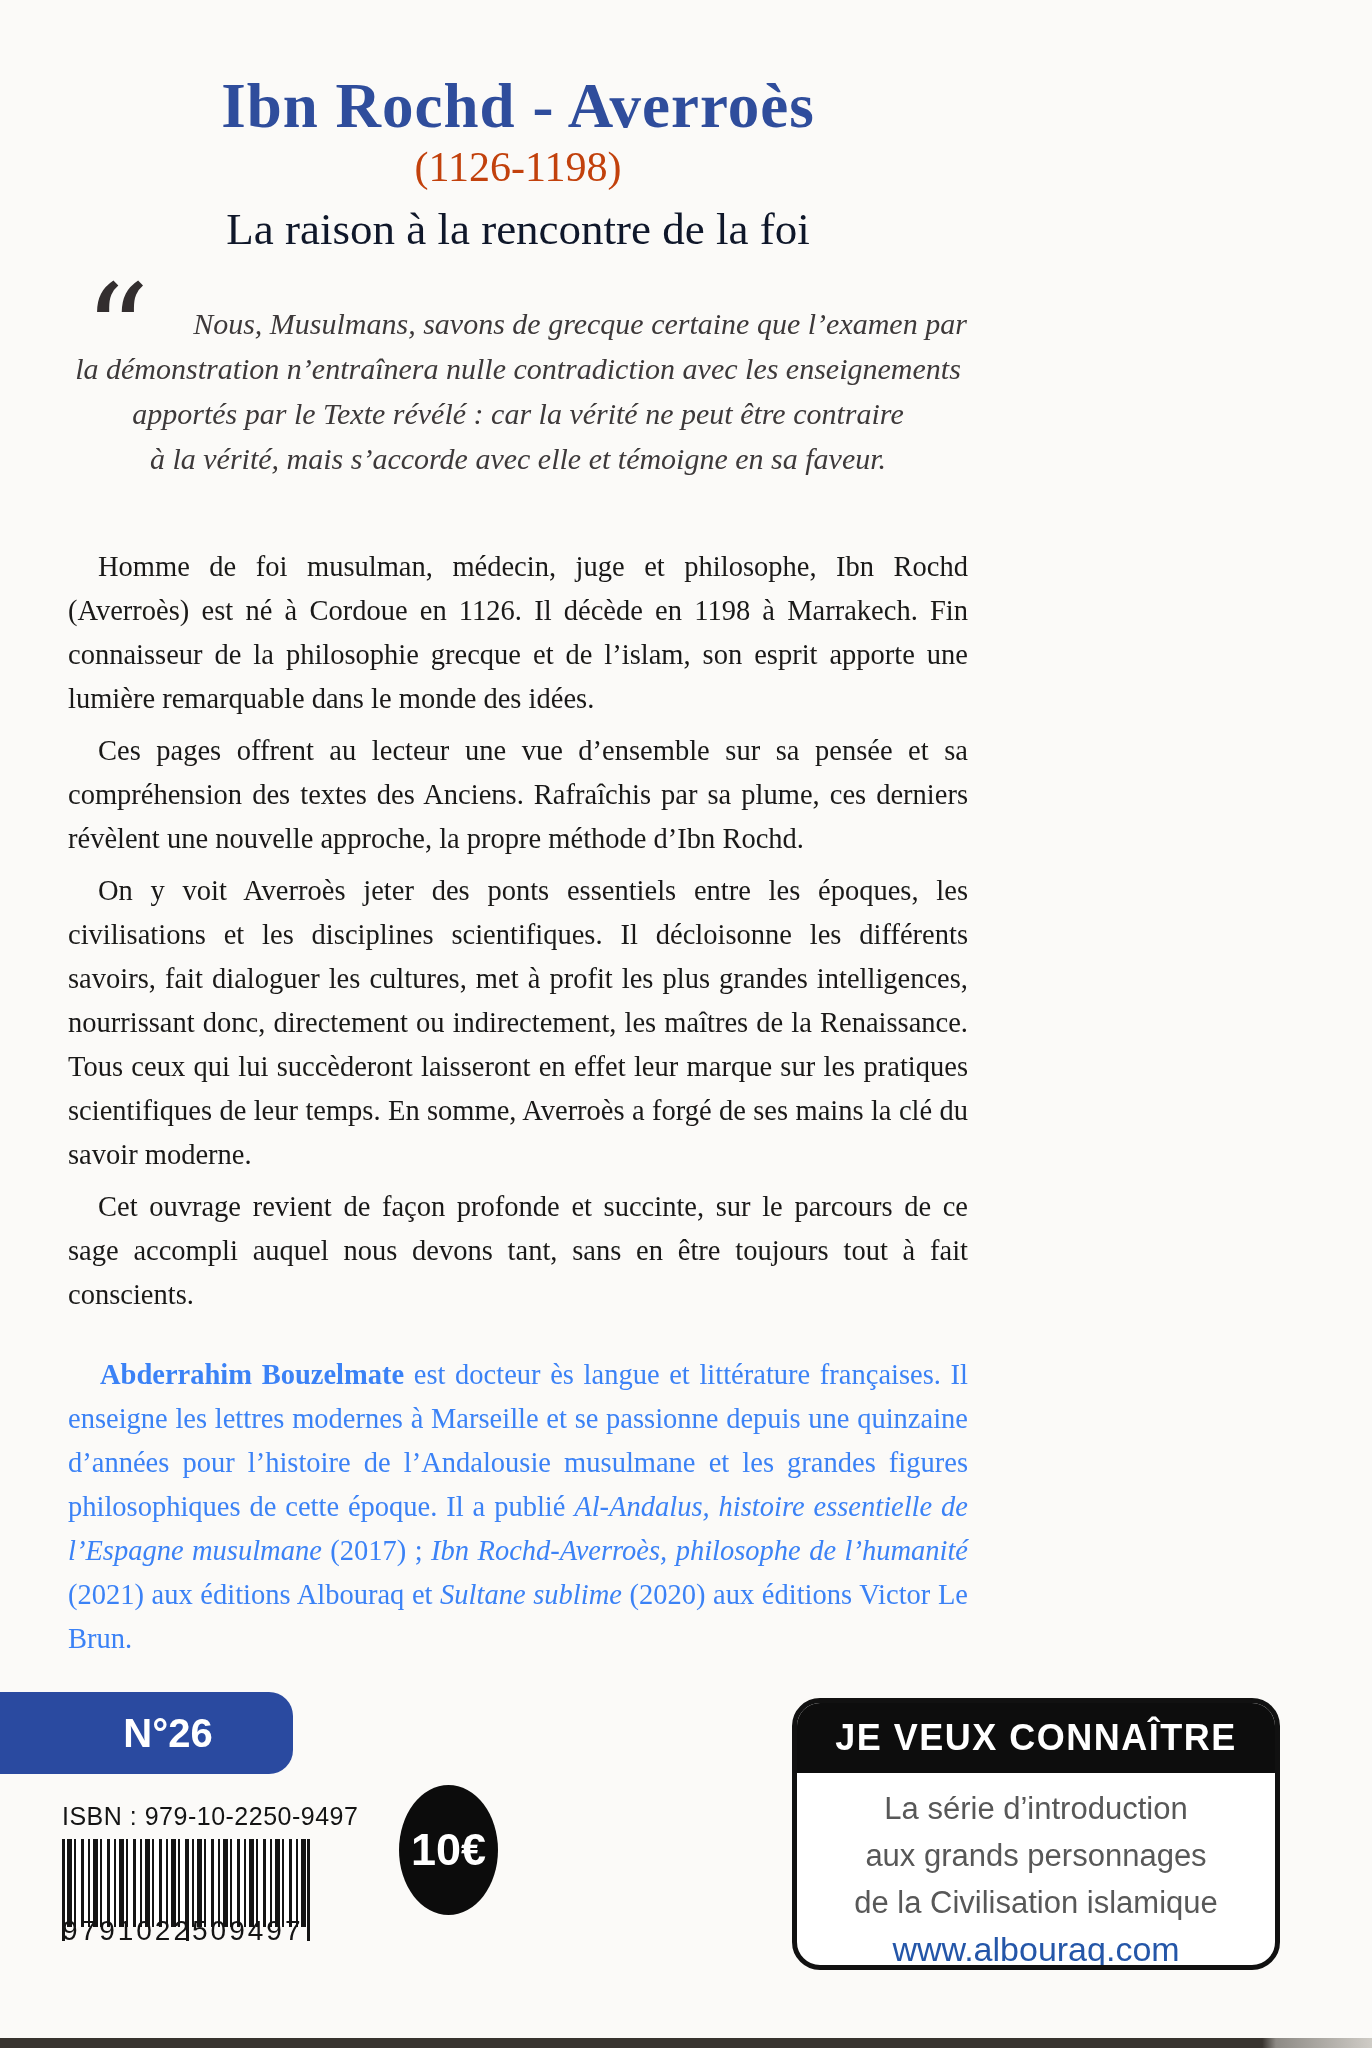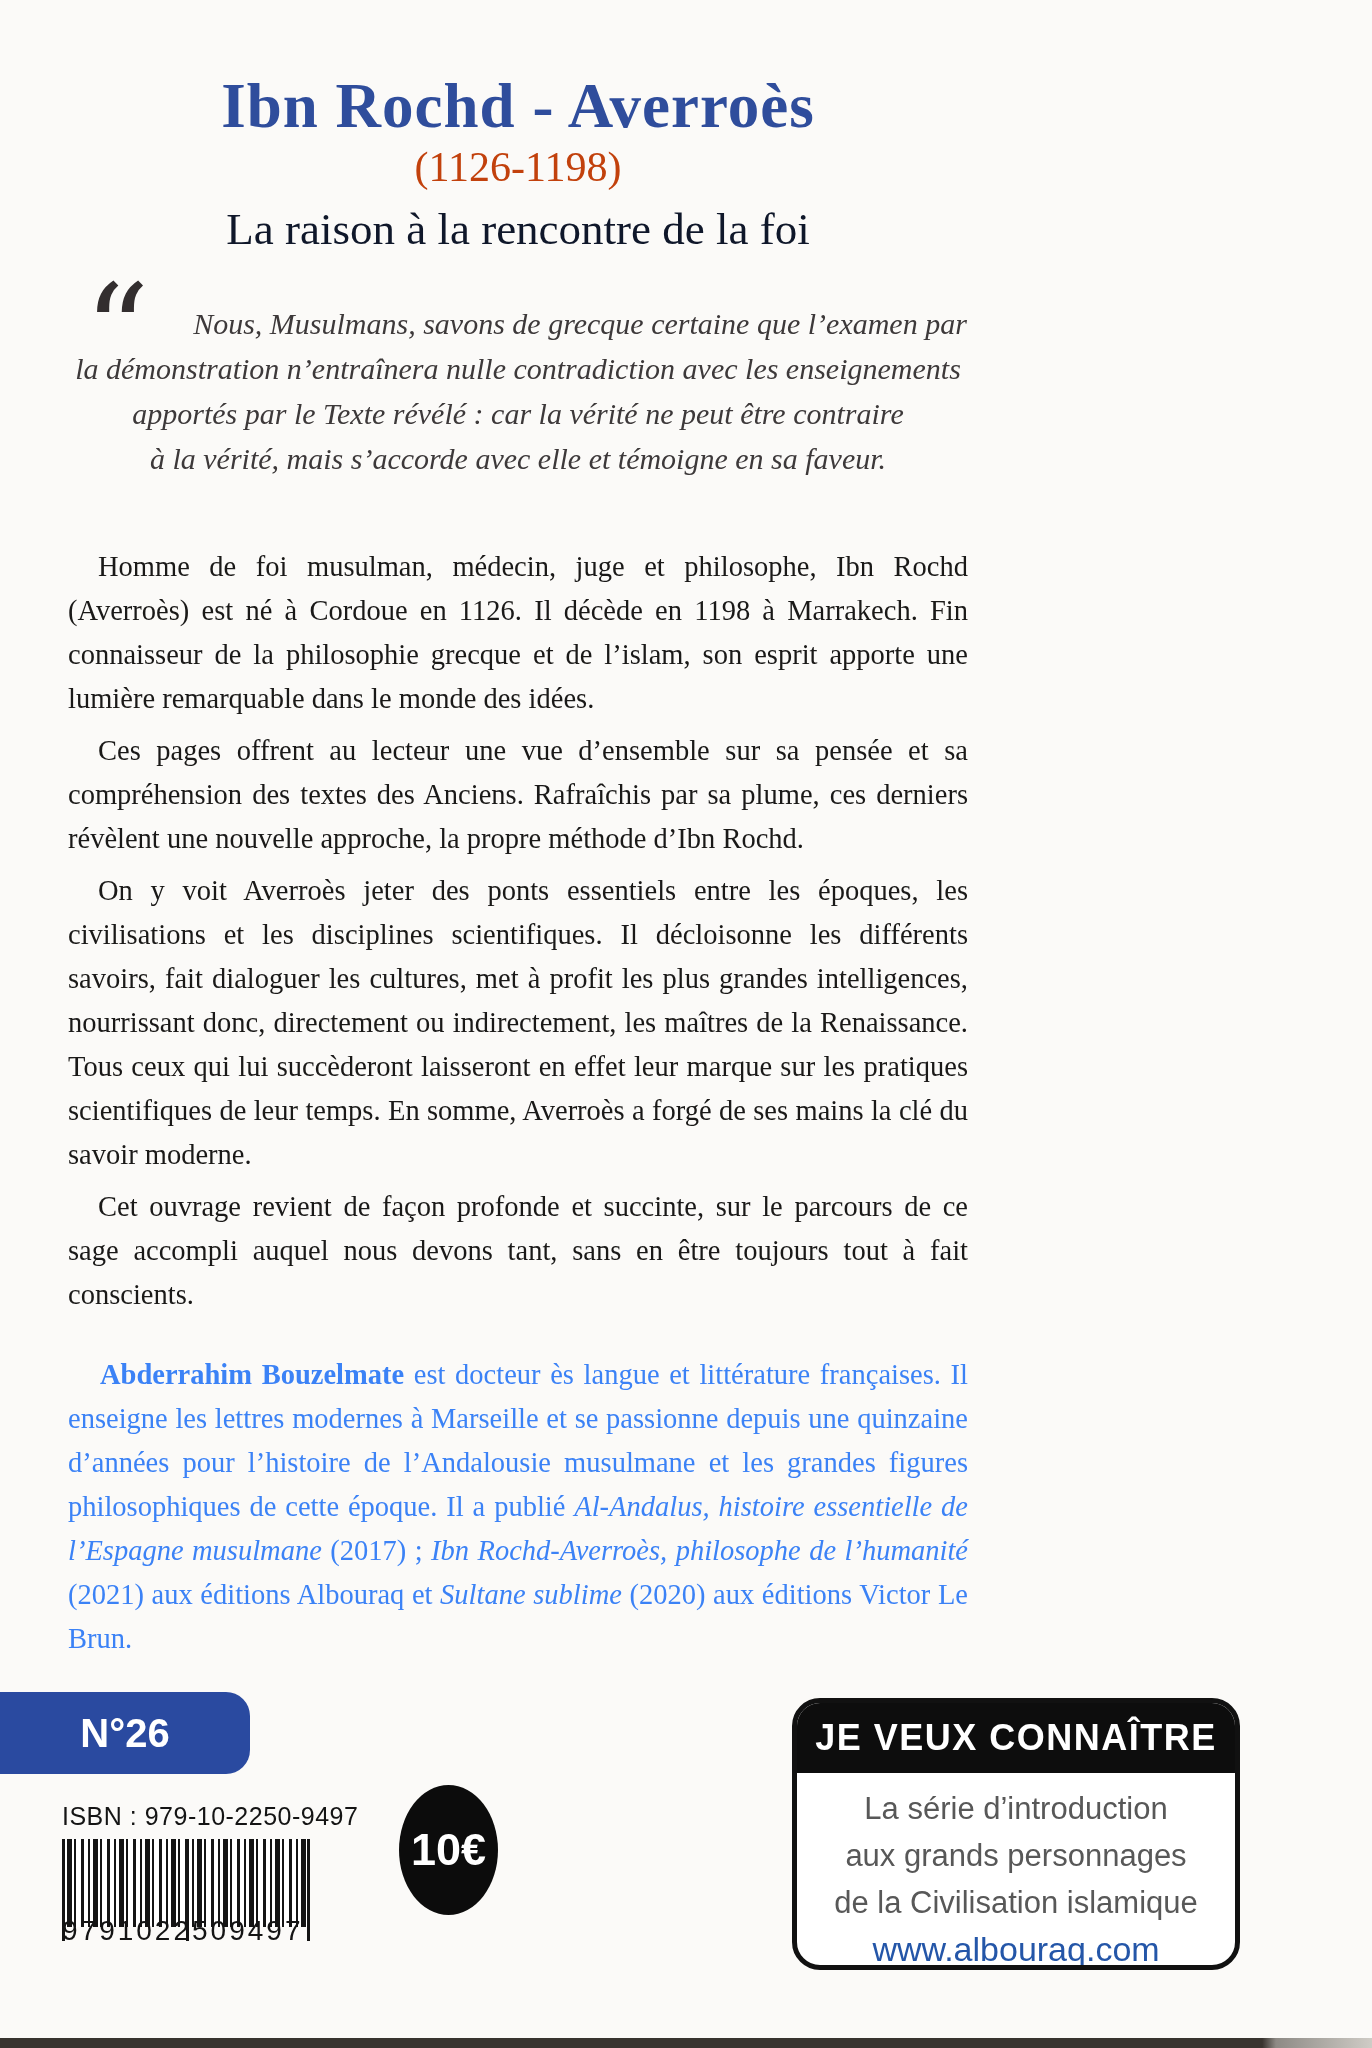--- a/index.html
+++ b/index.html
@@ -55,21 +55,21 @@
   .italic { font-style:italic; }
 
   
   .badge {
     position:absolute; left:0; top:1692px;
     width:250px; height:82px;
     background:#2a4aa0;
     border-radius:0 24px 24px 0;
     display:flex; align-items:center; justify-content:center;
     font-family:"Liberation Sans", sans-serif;
-    font-weight:700; font-size:40px; color:#ffffff;
+    font-weight:700; font-size:40px; color:#ffffff;padding-left:43px;
   }
 
   
   .isbn-block {
     position:absolute; left:62px; top:1802px; width:248px;
     font-family:"Liberation Sans", sans-serif; text-align:center;
   }
   .isbn-label { font-size:25px; color:#141414; letter-spacing:0.5px; white-space:nowrap; }
   .barcode {
     position:relative; height:88px; margin-top:8px;
@@ -98,21 +98,21 @@
     width:99px; height:130px;
     background:#0c0c0c; border-radius:50%;
     display:flex; align-items:center; justify-content:center;
     font-family:"Liberation Sans", sans-serif;
     font-weight:700; font-size:45px; color:#ffffff;
   }
 
   
   .promo {
     position:absolute; left:792px; top:1698px;
-    width:448px; height:272px; box-sizing:border-box;
+    width:488px; height:272px; box-sizing:border-box;
     border:5px solid #111111; border-radius:28px;
     background:#ffffff; overflow:hidden;
     font-family:"Liberation Sans", sans-serif;
   }
   .promo-header {
     background:#0d0d0d; color:#ffffff;
     height:70px; line-height:70px; text-align:center;
     font-weight:700; font-size:36px; letter-spacing:1.5px;
   }
   .promo-body {

